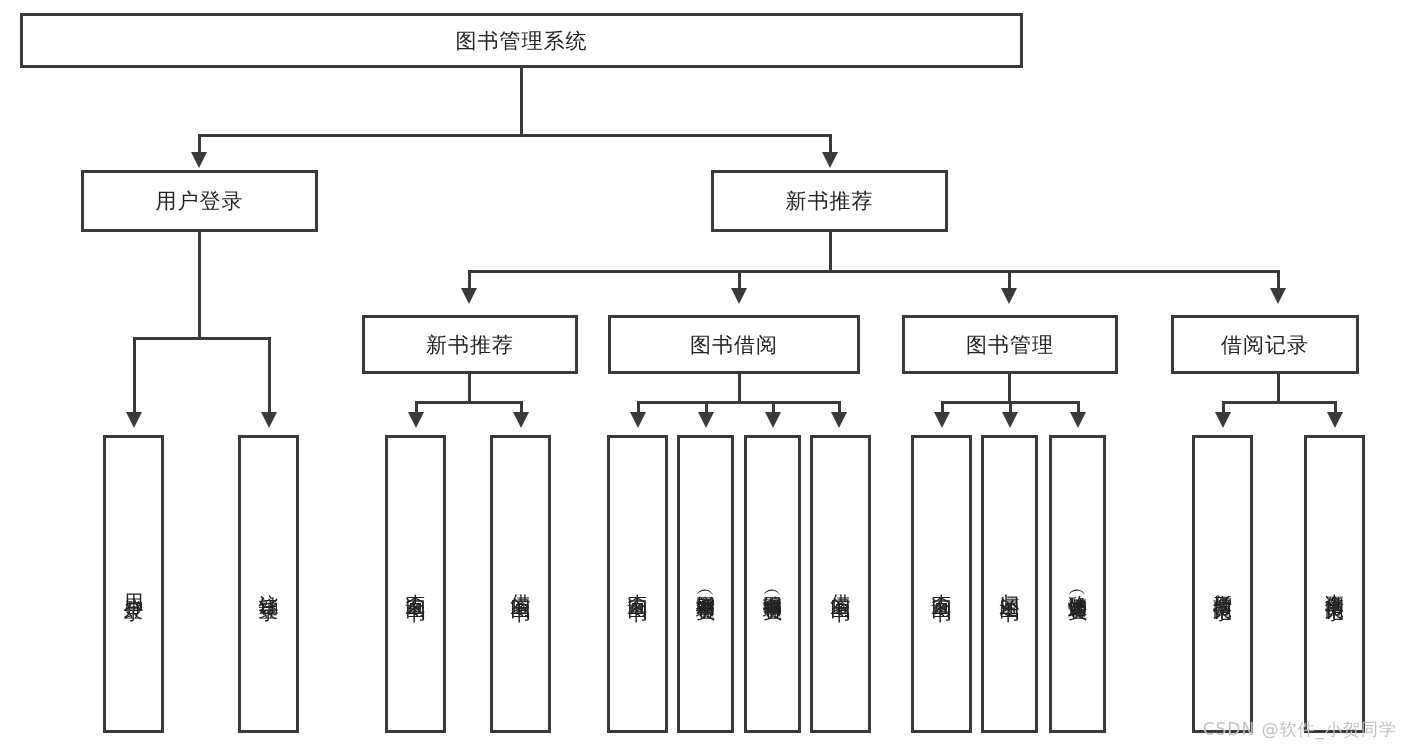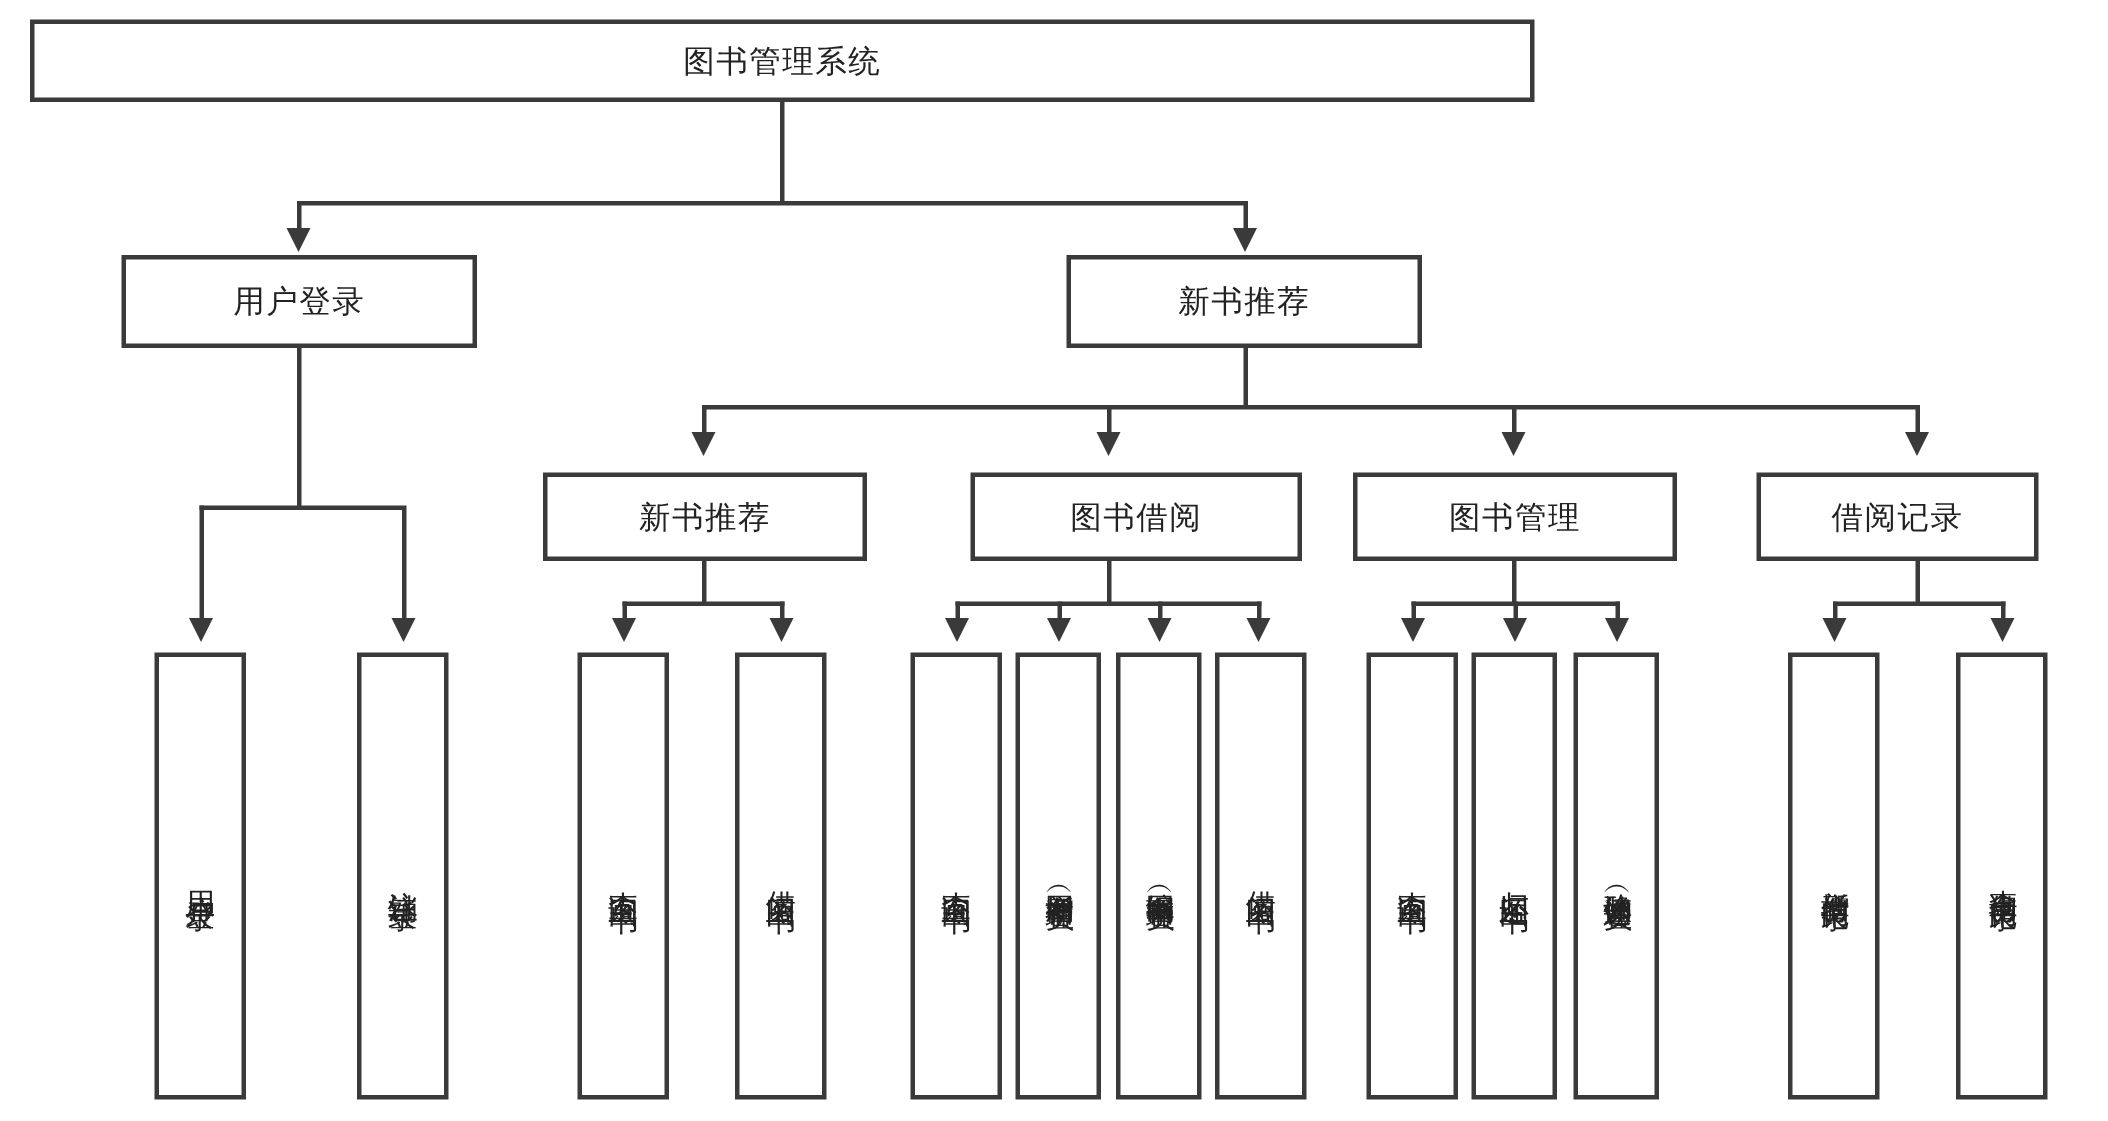--- a/index.html
+++ b/index.html
@@ -122,21 +122,21 @@
   <div class="vline" style="left:738px; top:270px; height:22px;"></div>
   <div class="arrow" style="left:731px; top:288px;"></div>
   <div class="vline" style="left:1008px; top:270px; height:22px;"></div>
   <div class="arrow" style="left:1001px; top:288px;"></div>
   <div class="vline" style="left:1277px; top:270px; height:22px;"></div>
   <div class="arrow" style="left:1270px; top:288px;"></div>
 
   <div class="node horiz" style="left:362px; top:315px; width:216px; height:59px;">
     <span>新书推荐</span>
   </div>
-  <div class="node horiz" style="left:647px; top:315px; width:221px; height:59px;">
+  <div class="node horiz" style="left:608px; top:315px; width:252px; height:59px;">
     <span>图书借阅</span>
   </div>
   <div class="node horiz" style="left:902px; top:315px; width:216px; height:59px;">
     <span>图书管理</span>
   </div>
   <div class="node horiz" style="left:1171px; top:315px; width:188px; height:59px;">
     <span>借阅记录</span>
   </div>
 
   <div class="vline" style="left:468px; top:374px; height:30px;"></div>
@@ -210,14 +210,15 @@
     <span class="vtext">确认归还（管理员）</span>
   </div>
 
   <div class="node vert" style="left:1192px; top:435px; width:61px; height:298px; font-size:19px; letter-spacing:2px;">
     <span class="vtext">新增借阅记录</span>
   </div>
   <div class="node vert" style="left:1304px; top:435px; width:61px; height:298px; font-size:19px; letter-spacing:2px;">
     <span class="vtext">查询借阅记录</span>
   </div>
 
+  <div id="watermark">CSDN @软件_小贺同学</div>
 
 </div>
 
 </body></html>

